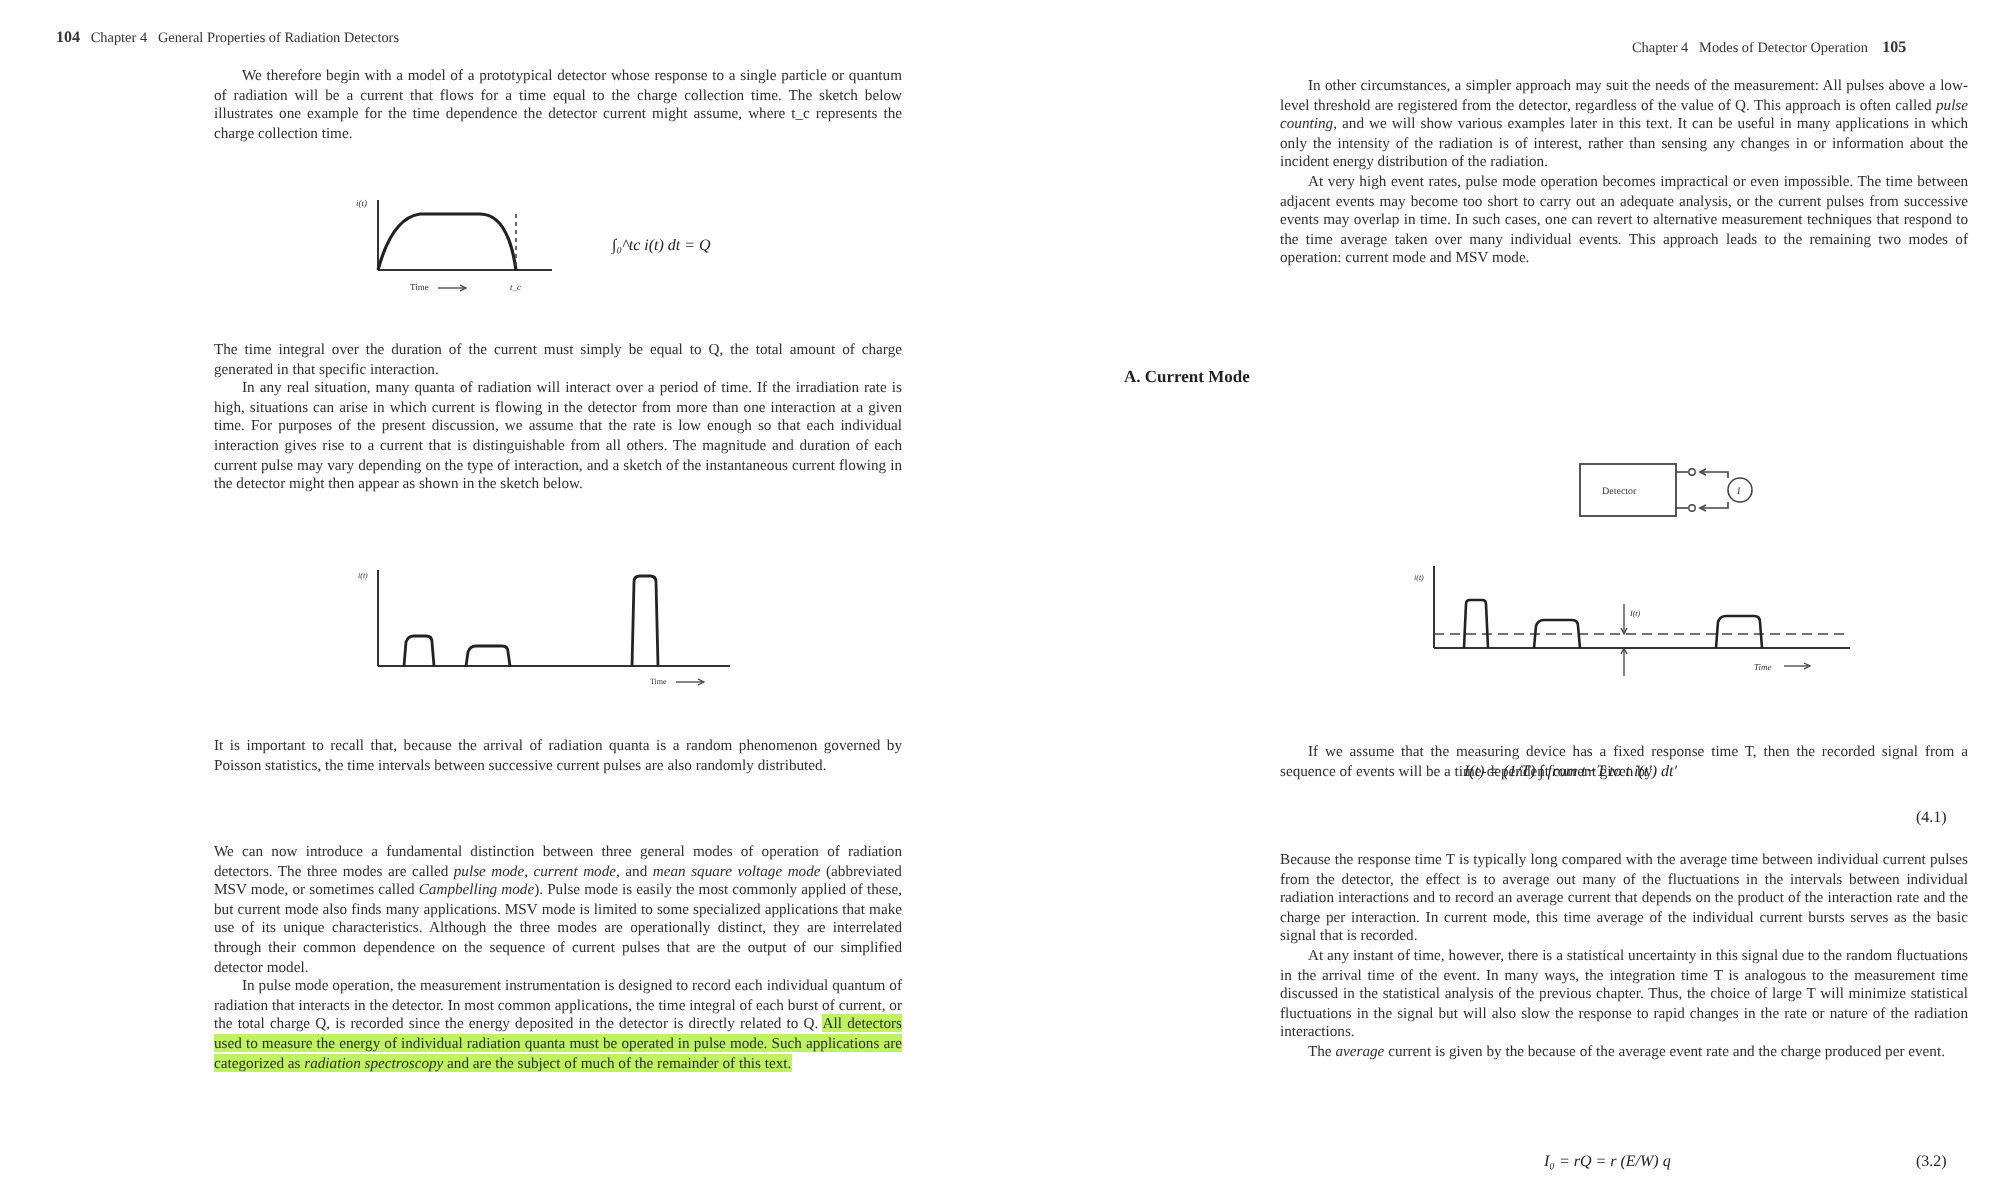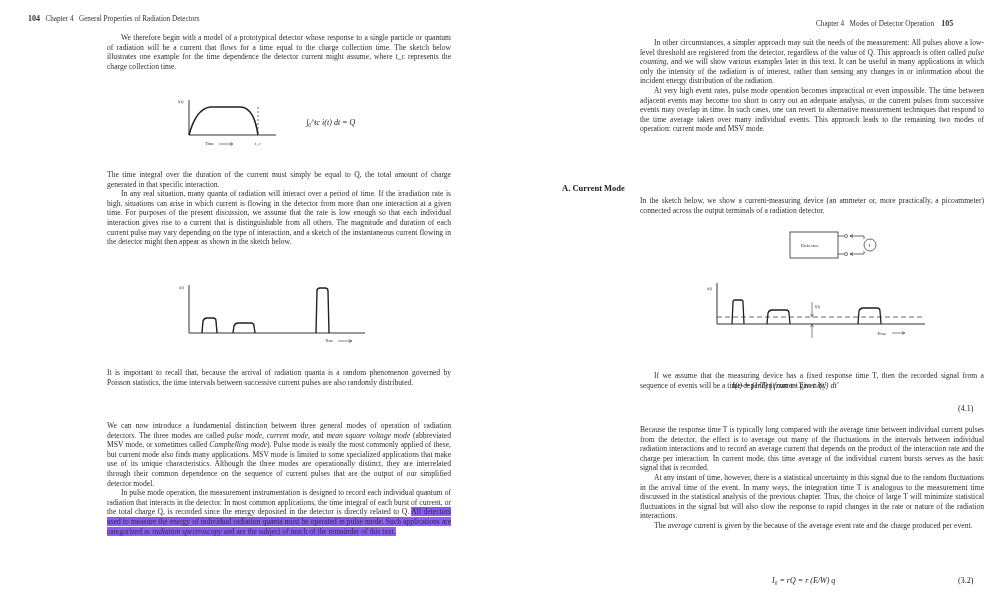--- a/index.html
+++ b/index.html
@@ -5,21 +5,21 @@
   html,body{margin:0;padding:0;background:#fff;}
   body{width:1000px;height:597px;position:relative;overflow:hidden;font-family:"Liberation Serif","DejaVu Serif",serif;color:#2a2a2a;}
   .page{position:absolute;top:0;height:597px;}
   #left{left:0;width:500px;}
   #right{left:500px;width:500px;}
   .hdr{position:absolute;top:14px;font-size:7.2px;white-space:nowrap;color:#333;}
   .hdr b{font-weight:bold;font-size:8px;}
   .para{position:absolute;font-size:7.6px;line-height:9.6px;text-align:justify;color:#2e2e2e;}
   .para .ind{display:inline-block;width:14px;}
   .para i{font-style:italic;}
-  .hl{background:#8b5cf6;box-decoration-break:clone;-webkit-box-decoration-break:clone;}
+  .hl{background:#bef264;box-decoration-break:clone;-webkit-box-decoration-break:clone;}
   .sechead{position:absolute;left:22px;top:402px;width:200px;height:14px;border-left:1.2px solid #333;border-top:1.2px solid #333;}
   .sechead span{position:absolute;left:6px;top:2px;font-weight:bold;font-size:10px;white-space:nowrap;color:#222;}
   .subhead{position:absolute;left:62px;top:183px;font-weight:bold;font-size:8.5px;color:#222;white-space:nowrap;}
   svg{position:absolute;overflow:visible;}
   svg text{font-family:"Liberation Serif","DejaVu Serif",serif;fill:#333;}
   .eq{position:absolute;font-size:8px;font-style:italic;white-space:nowrap;color:#222;}
   .eqnum{position:absolute;font-size:8px;white-space:nowrap;color:#222;}
 </style>
 </head>
 <body>
@@ -83,23 +83,20 @@
     <b>105</b>
   </div>
 
   <div class="para" style="left:140px;top:38px;width:344px;">
     <span class="ind"></span><span>In other circumstances, a simpler approach may suit the needs of the measurement: All pulses above a low-level threshold are registered from the detector, regardless of the value of Q. This approach is often called </span><i>pulse counting</i><span>, and we will show various examples later in this text. It can be useful in many applications in which only the intensity of the radiation is of interest, rather than sensing any changes in or information about the incident energy distribution of the radiation.</span><br>
     <span class="ind"></span><span>At very high event rates, pulse mode operation becomes impractical or even impossible. The time between adjacent events may become too short to carry out an adequate analysis, or the current pulses from successive events may overlap in time. In such cases, one can revert to alternative measurement techniques that respond to the time average taken over many individual events. This approach leads to the remaining two modes of operation: current mode and MSV mode.</span>
   </div>
 
   <div class="subhead">A. Current Mode</div>
 
-  <div class="para" style="left:140px;top:196px;width:344px;">
-    <span>In the sketch below, we show a current-measuring device (an ammeter or, more practically, a picoammeter) connected across the output terminals of a radiation detector.</span>
-  </div>
 
   <svg style="left:288px;top:226px;" width="100" height="40">
     <rect x="2" y="6" width="48" height="26" fill="none" stroke="#444" stroke-width="0.9"></rect>
     <text x="13" y="21" font-size="5" font-family="Liberation Sans, sans-serif">Detector</text>
     <line x1="50" y1="10" x2="56" y2="10" stroke="#444" stroke-width="0.8"></line>
     <line x1="50" y1="28" x2="56" y2="28" stroke="#444" stroke-width="0.8"></line>
     <circle cx="58" cy="10" r="1.6" fill="#fff" stroke="#444" stroke-width="0.7"></circle>
     <circle cx="58" cy="28" r="1.6" fill="#fff" stroke="#444" stroke-width="0.7"></circle>
     <path d="M62,10 L76,10 L76,13" fill="none" stroke="#444" stroke-width="0.8"></path>
     <path d="M62,28 L76,28 L76,25" fill="none" stroke="#444" stroke-width="0.8"></path>

